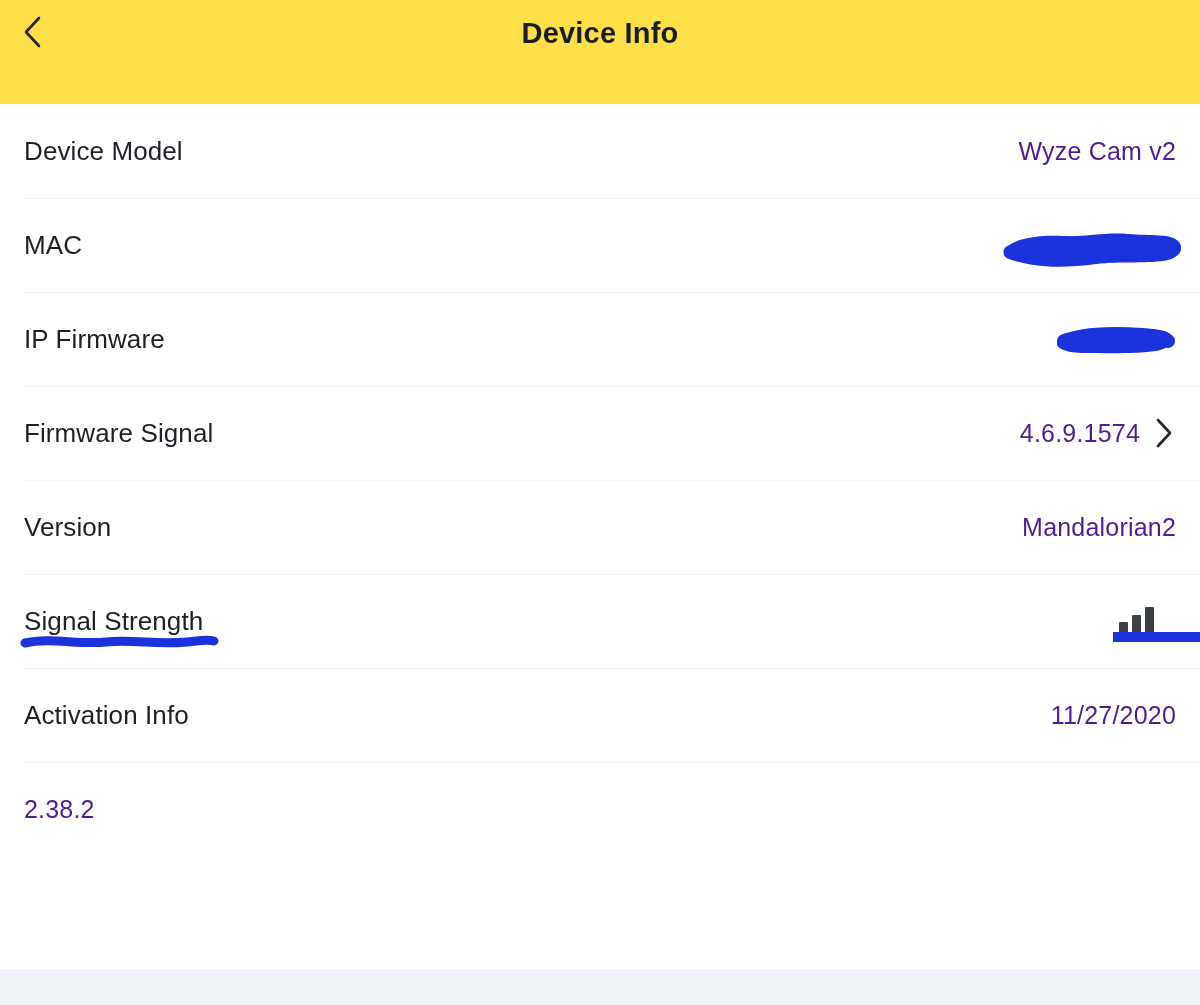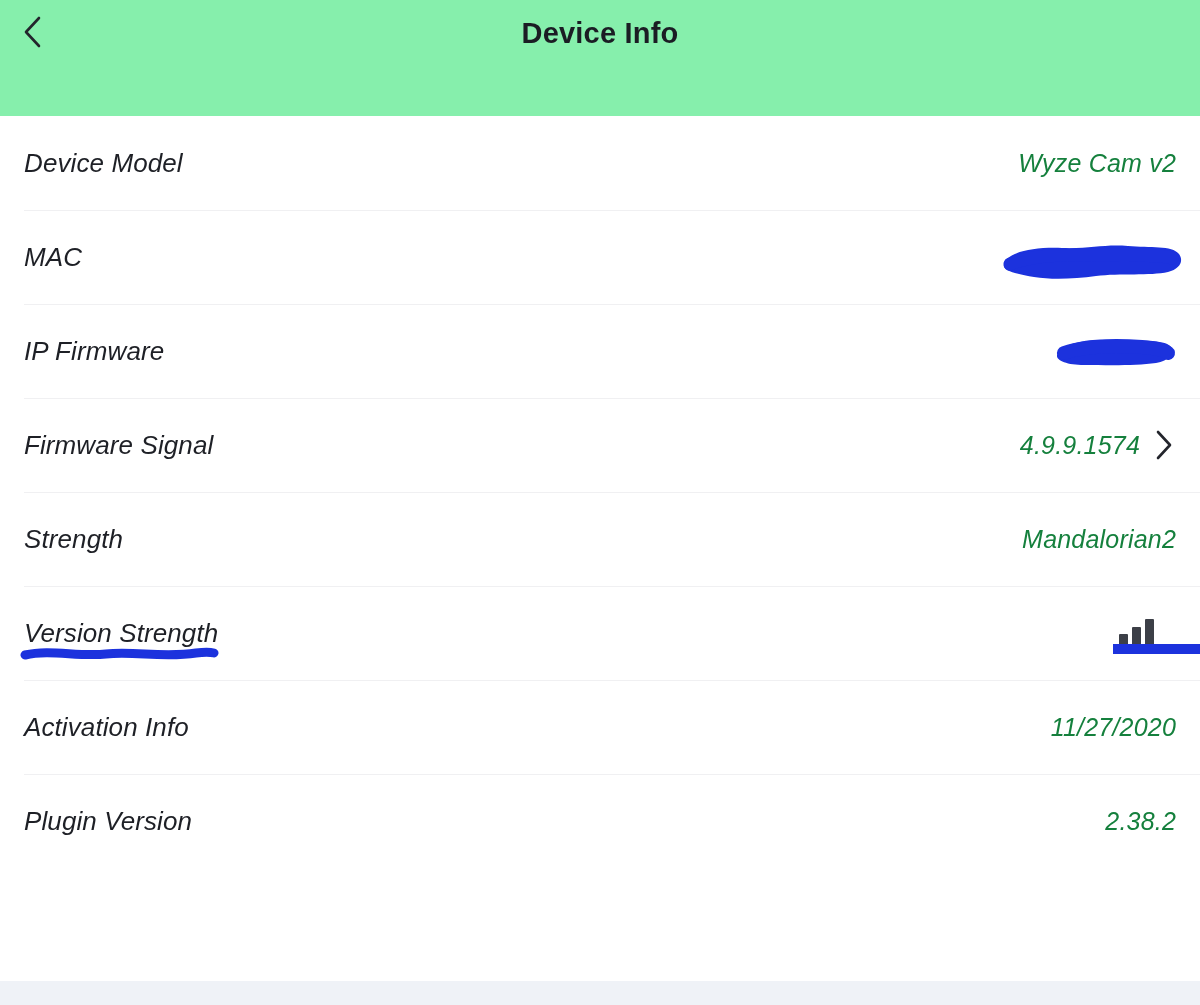--- a/index.html
+++ b/index.html
@@ -11,22 +11,22 @@
     height: 1005px;
     background: #eff2f7;
     font-family: "Liberation Sans", sans-serif;
     -webkit-font-smoothing: antialiased;
     overflow: hidden;
   }
 
   
   .header {
     position: relative;
-    height: 116px;
-    background: #86efac;
+    height: 104px;
+    background: #fde047;
     box-sizing: border-box;
   }
   .back-btn {
     position: absolute;
     left: 8px;
     top: 8px;
     width: 48px;
     height: 48px;
     display: flex;
     align-items: center;
@@ -46,21 +46,20 @@
     color: #1b1d24;
     line-height: 38px;
   }
 
   
   .list-panel {
     background: #ffffff;
     height: 865px;
     box-sizing: border-box;
     position: relative;
-    font-style: italic;
   }
   .row {
     position: relative;
     height: 94px;
     display: flex;
     align-items: center;
     justify-content: space-between;
     padding: 0 24px 0 24px;
     box-sizing: border-box;
   }
@@ -75,21 +74,21 @@
   }
   .row-label {
     font-size: 26px;
     color: #1e2026;
     letter-spacing: 0.1px;
     position: relative;
     white-space: nowrap;
   }
   .row-value {
     font-size: 25px;
-    color: #15803d;
+    color: #4c1d95;
     letter-spacing: 0.2px;
     white-space: nowrap;
     display: flex;
     align-items: center;
     gap: 14px;
   }
   .row-value.empty { min-width: 10px; }
 
   
   .chevron-right { display: block; }
@@ -185,37 +184,37 @@
                  C123 19, 117 27, 104 29 C84 32, 54 31, 32 31
                  C16 31, 4 27, 5 21 Z" fill="#1c32dd"></path>
         <path d="M12 19 C32 12, 62 11, 90 13 C104 14, 112 16, 116 19" stroke="#1c32dd" stroke-width="14" stroke-linecap="round" fill="none"></path>
       </svg>
     </span>
   </div>
 
   <div class="row">
     <div class="row-label">Firmware Signal</div>
     <div class="row-value">
-      <span>4.9.9.1574</span>
+      <span>4.6.9.1574</span>
       <span>
         <svg class="chevron-right" width="22" height="32" viewBox="0 0 22 32" fill="none" xmlns="http://www.w3.org/2000/svg">
           <path d="M4 3 L16 16 L4 29" stroke="#23252c" stroke-width="2.6" stroke-linecap="round" stroke-linejoin="round"></path>
         </svg>
       </span>
     </div>
   </div>
 
   <div class="row">
-    <div class="row-label">Strength</div>
+    <div class="row-label">Version</div>
     <div class="row-value">Mandalorian2</div>
   </div>
 
   <div class="row">
     <div class="row-label">
-      <span>Version Strength</span>
+      <span>Signal Strength</span>
       <span class="underline-signal">
         <svg width="200" height="20" viewBox="0 0 200 20" xmlns="http://www.w3.org/2000/svg">
           <path d="M5 11 C30 5, 58 13, 86 10 C114 7, 144 14, 176 9 C184 8, 190 8, 194 9" stroke="#1c32dd" stroke-width="9" stroke-linecap="round" fill="none"></path>
         </svg>
       </span>
     </div>
     <div class="row-value">
       <span class="signal-bars">
         <span class="b1"></span>
         <span class="b2"></span>
@@ -224,19 +223,18 @@
     </div>
     <span class="underline-signal-right"></span>
   </div>
 
   <div class="row">
     <div class="row-label">Activation Info</div>
     <div class="row-value">11/27/2020</div>
   </div>
 
   <div class="row">
-    <div class="row-label">Plugin Version</div>
     <div class="row-value">2.38.2</div>
   </div>
 
 </div>
 
 <div class="footer-space"></div>
 
 </body></html>

